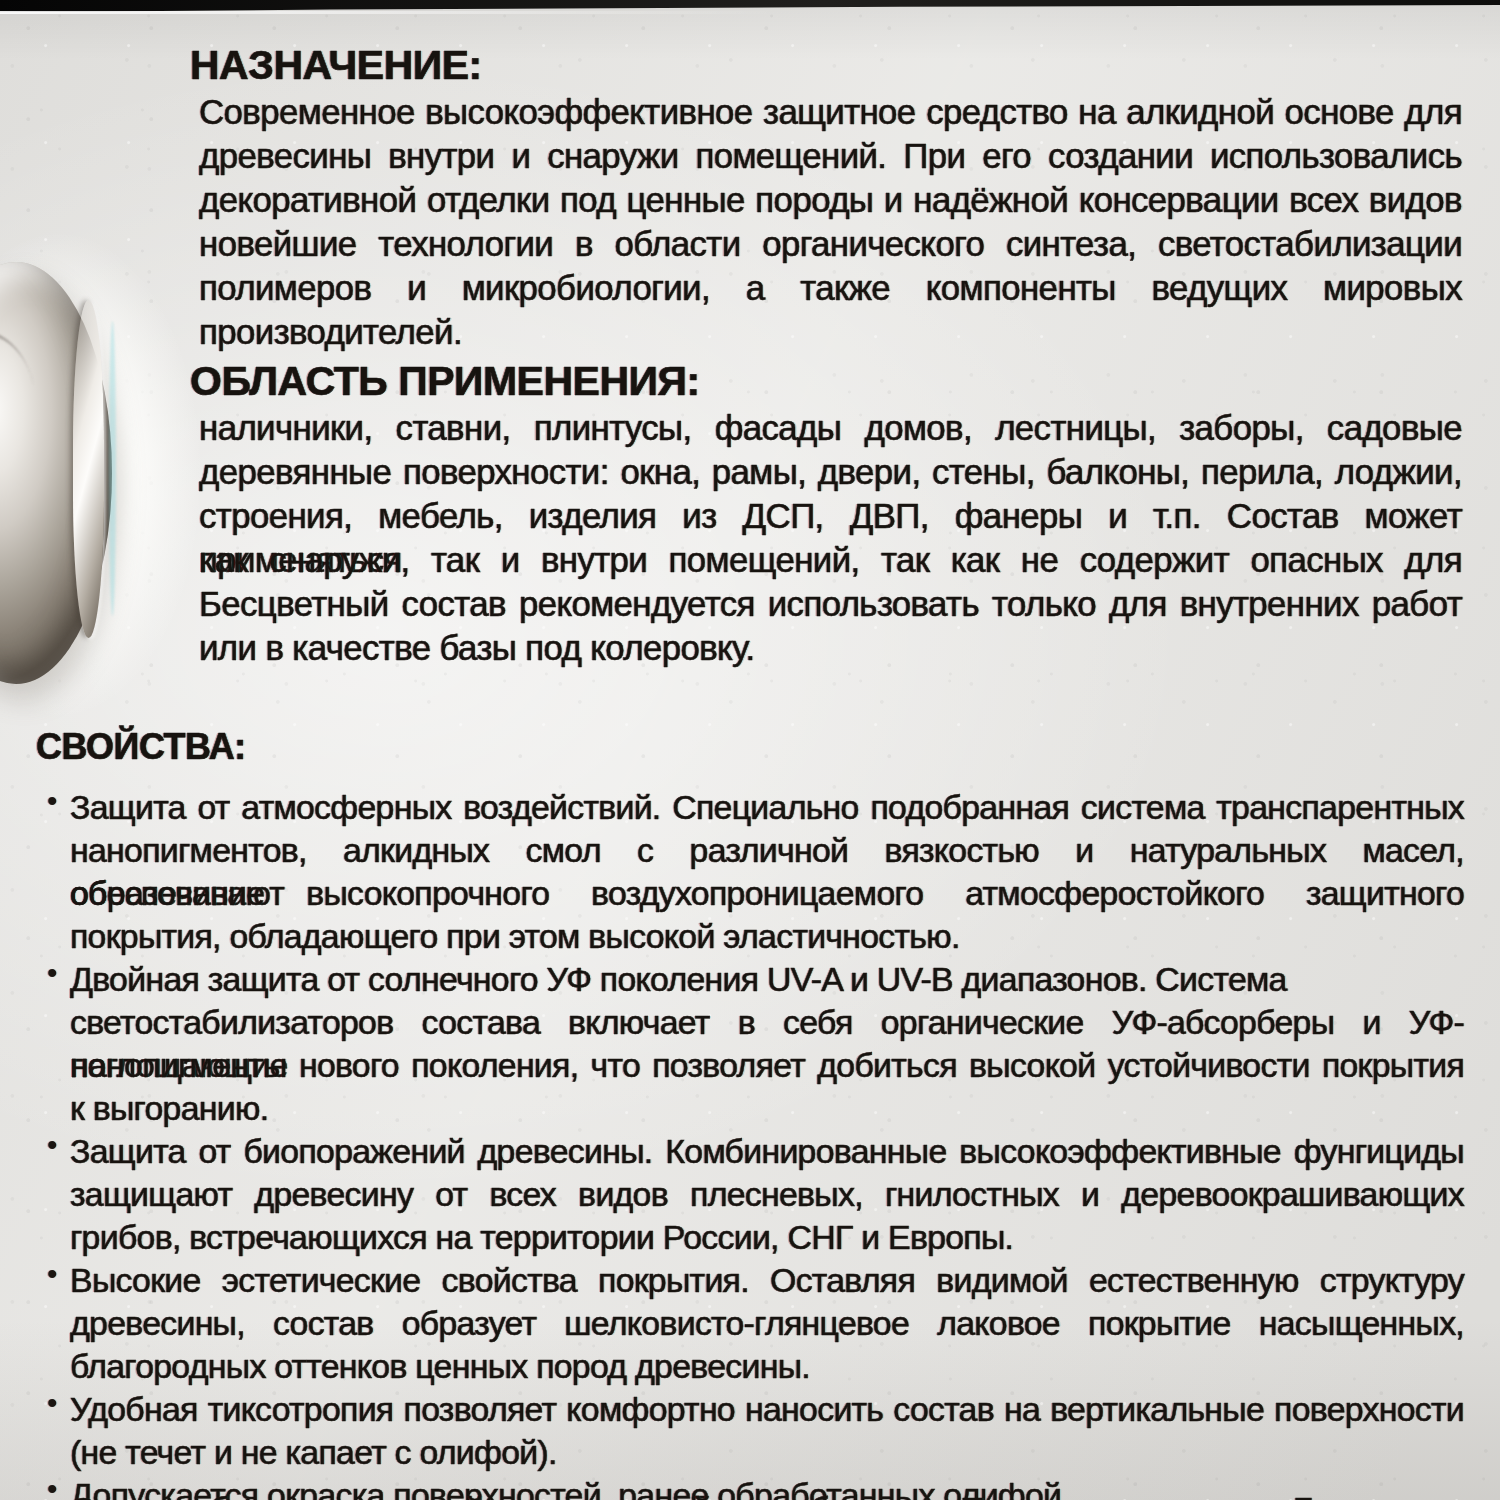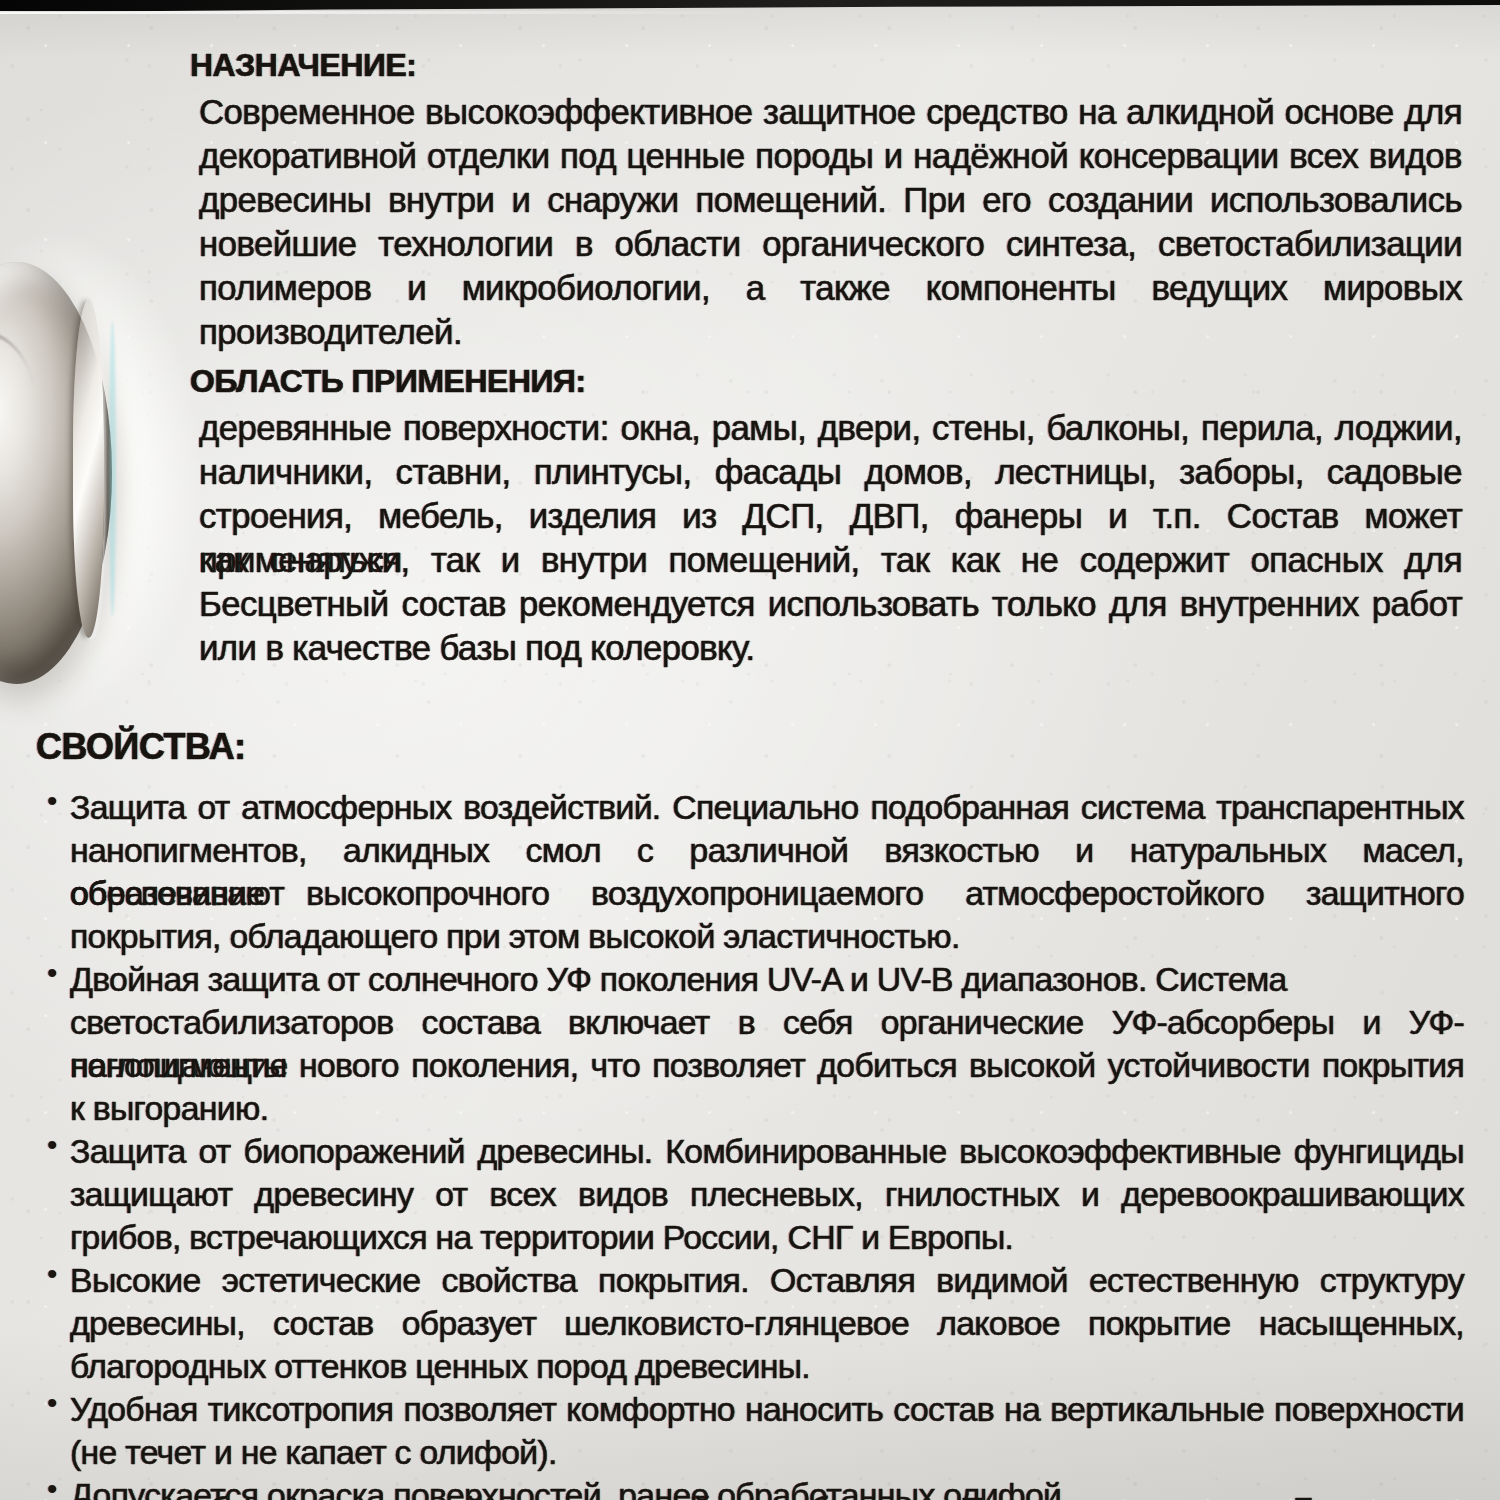--- a/index.html
+++ b/index.html
@@ -58,21 +58,21 @@
   .ear-crease{
     position:absolute;left:14%;top:16%;width:46%;height:30%;
     border-top:4px solid rgba(58,50,43,.35);border-radius:50%;
     transform:rotate(-12deg);filter:blur(1px);
   }
   
   .sec{position:absolute;}
   #sec12{left:190px;top:40px;width:1272px;}
   #sec3{left:36px;top:722px;width:1428px;}
   .h{
-    font-size:32px;line-height:50px;font-weight:700;letter-spacing:-.5px;
+    font-size:41px;line-height:50px;font-weight:700;letter-spacing:-.5px;
     -webkit-text-stroke:.6px #171310;
     text-shadow:-1.4px 0 rgba(150,20,20,.32), 1.4px 0 rgba(0,145,165,.22);
   }
   #sec3 .h{font-size:36px;}
   .para{margin-bottom:2px;margin-left:9px;}
   .line{
     font-size:35px;line-height:44px;height:44px;white-space:nowrap;
     letter-spacing:-.7px;-webkit-text-stroke:.5px #1a1511;
     text-shadow:-1.3px 0 rgba(150,20,20,.30), 1.3px 0 rgba(0,145,165,.22);
   }
@@ -101,30 +101,30 @@
   <div class="ear-halo"></div>
   <div class="ear">
     <div class="ear-crease"></div>
     <div class="ear-strip"></div>
   </div>
 
   <div class="sec" id="sec12">
     <div class="h">НАЗНАЧЕНИЕ:</div>
     <div class="para">
         <div class="line j">Современное высокоэффективное защитное средство на алкидной основе для</div>
+        <div class="line j">древесины внутри и снаружи помещений. При его создании использовались</div>
         <div class="line j">декоративной отделки под ценные породы и надёжной консервации всех видов</div>
-        <div class="line j">древесины внутри и снаружи помещений. При его создании использовались</div>
         <div class="line j">новейшие технологии в области органического синтеза, светостабилизации</div>
         <div class="line j">полимеров и микробиологии, а также компоненты ведущих мировых</div>
         <div class="line">производителей.</div>
       </div>
     <div class="h">ОБЛАСТЬ ПРИМЕНЕНИЯ:</div>
     <div class="para">
+        <div class="line j">наличники, ставни, плинтусы, фасады домов, лестницы, заборы, садовые</div>
         <div class="line j">деревянные поверхности: окна, рамы, двери, стены, балконы, перила, лоджии,</div>
-        <div class="line j">наличники, ставни, плинтусы, фасады домов, лестницы, заборы, садовые</div>
         <div class="line j">строения, мебель, изделия из ДСП, ДВП, фанеры и т.п. Состав может применяться</div>
         <div class="line j">как снаружи, так и внутри помещений, так как не содержит опасных для</div>
         <div class="line j">Бесцветный состав рекомендуется использовать только для внутренних работ</div>
         <div class="line">или в качестве базы под колеровку.</div>
       </div>
   </div>
 
   <div class="sec" id="sec3">
     <div class="h">СВОЙСТВА:</div>
     <div class="bullets">

